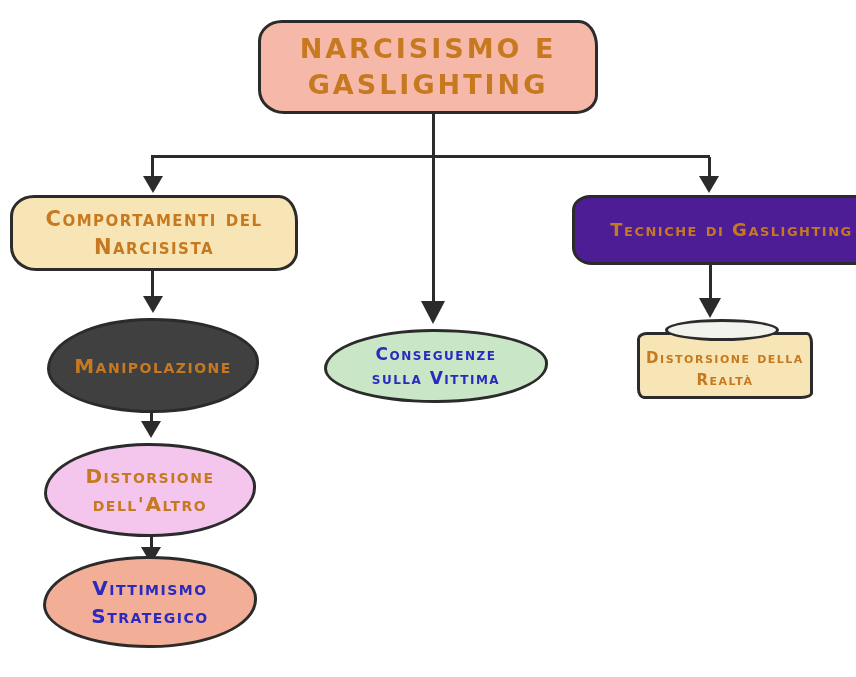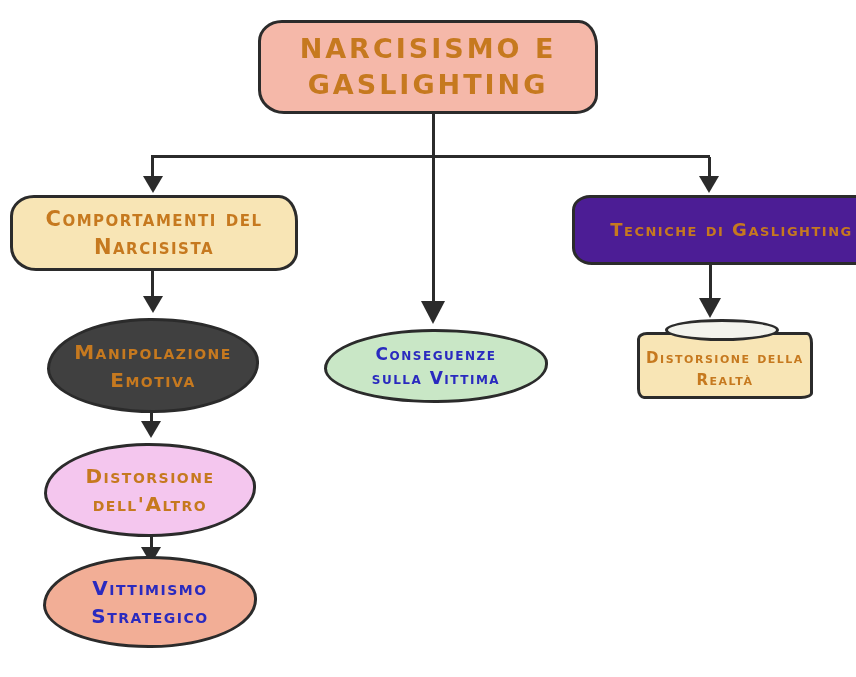--- a/index.html
+++ b/index.html
@@ -87,21 +87,20 @@
   <div class="node ellipse" style="left: 324px; top: 329px; width: 224px; height: 74px; background-color: rgb(201, 231, 198);">
     <div class="label" style="font-size: 17px; line-height: 24px; color: rgb(42, 42, 191);">
       <span class="line">Conseguenze</span>
       <span class="line">sulla Vittima</span>
     </div>
   </div>
 
   <div class="node ellipse" style="left: 47px; top: 318px; width: 212px; height: 95px; background-color: #404040;">
     <div class="label" style="font-size: 20px; line-height: 28px; color: rgb(198, 121, 31);">
       <span class="line">Manipolazione</span>
-      <span class="line">Emotiva</span>
     </div>
   </div>
 
   <div class="node ellipse" style="left: 44px; top: 443px; width: 212px; height: 94px; background-color: rgb(244, 198, 238);">
     <div class="label" style="font-size: 20px; line-height: 28px; color: rgb(198, 121, 31);">
       <span class="line">Distorsione</span>
       <span class="line">dell'Altro</span>
     </div>
   </div>
 

